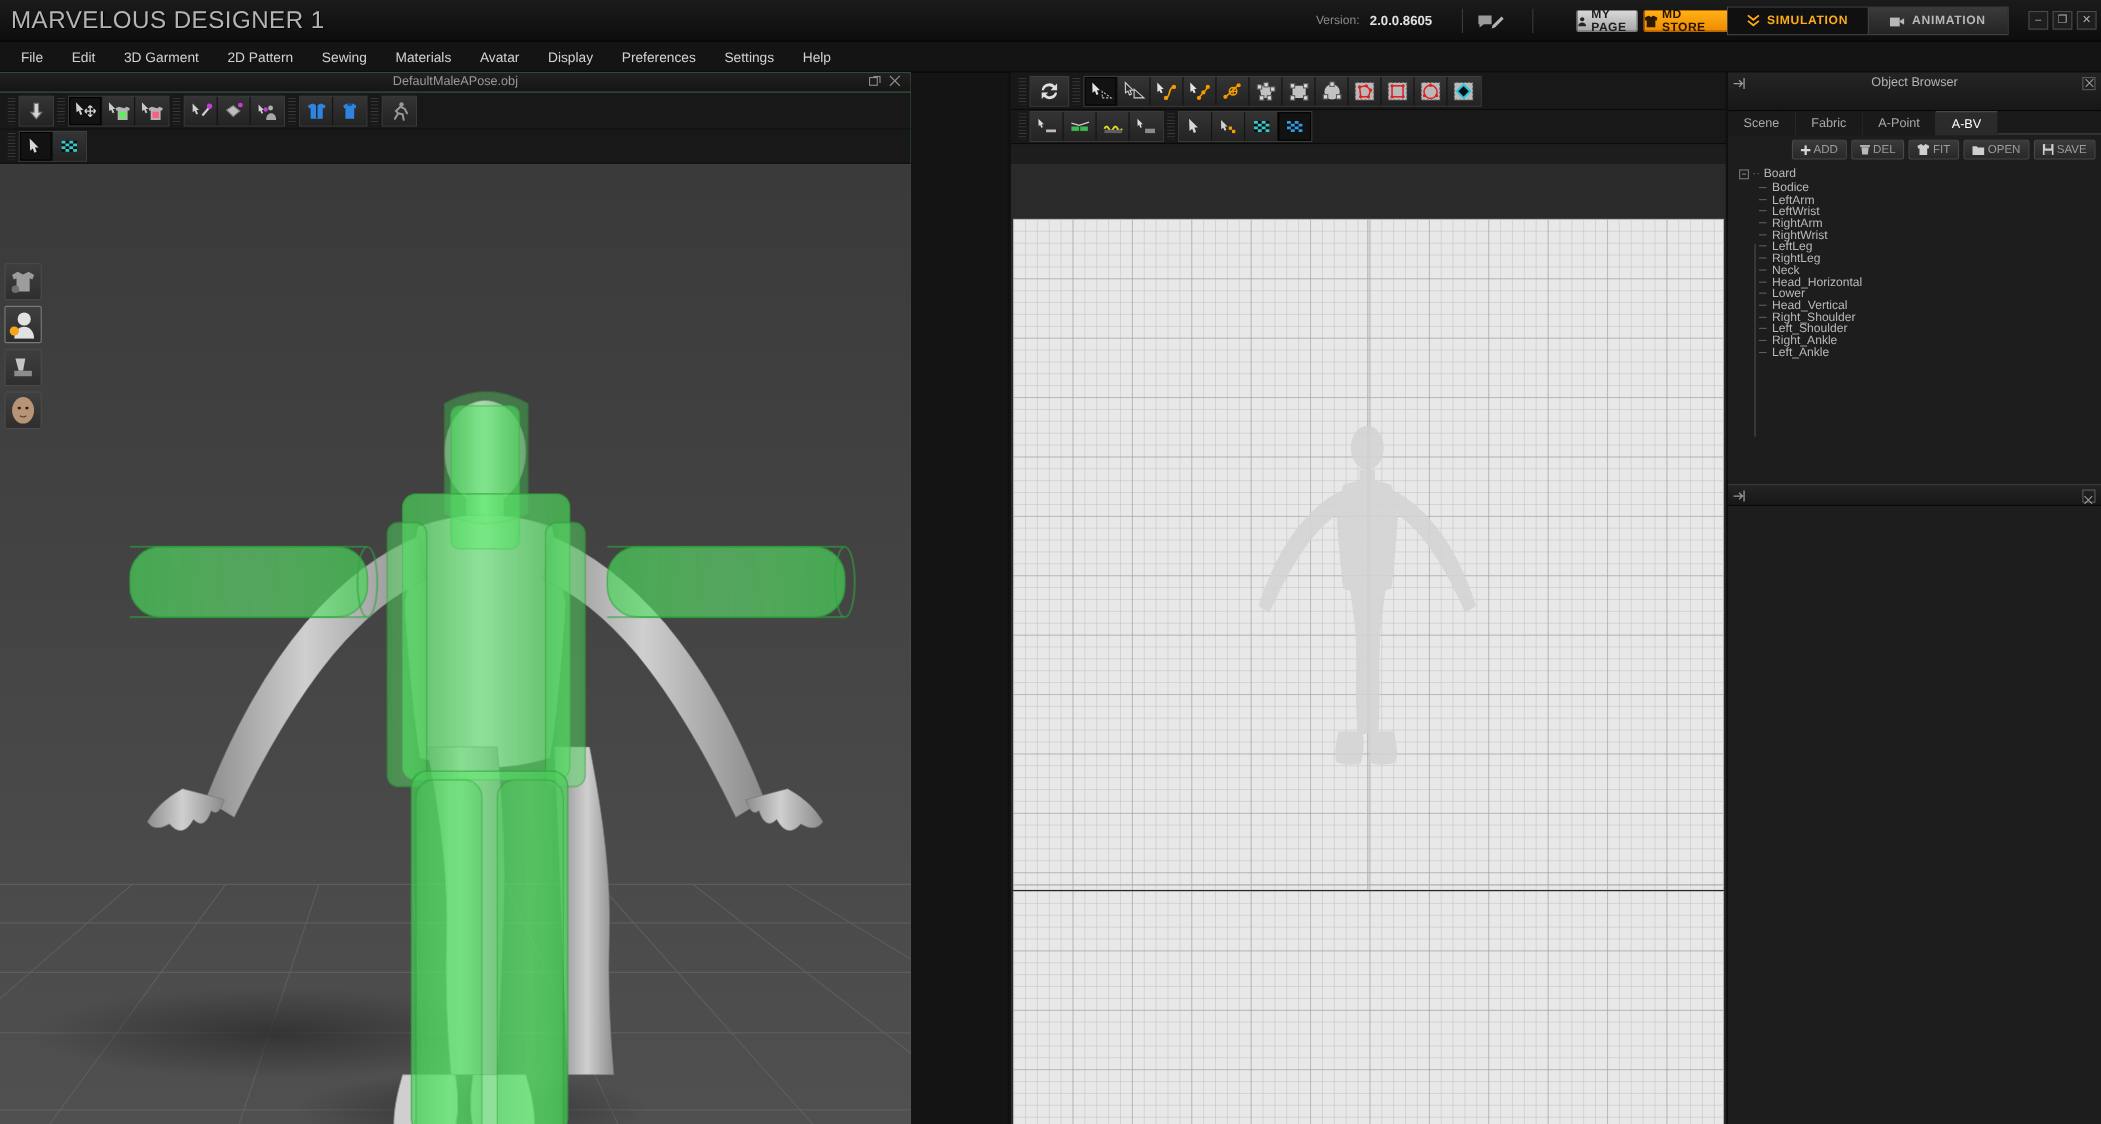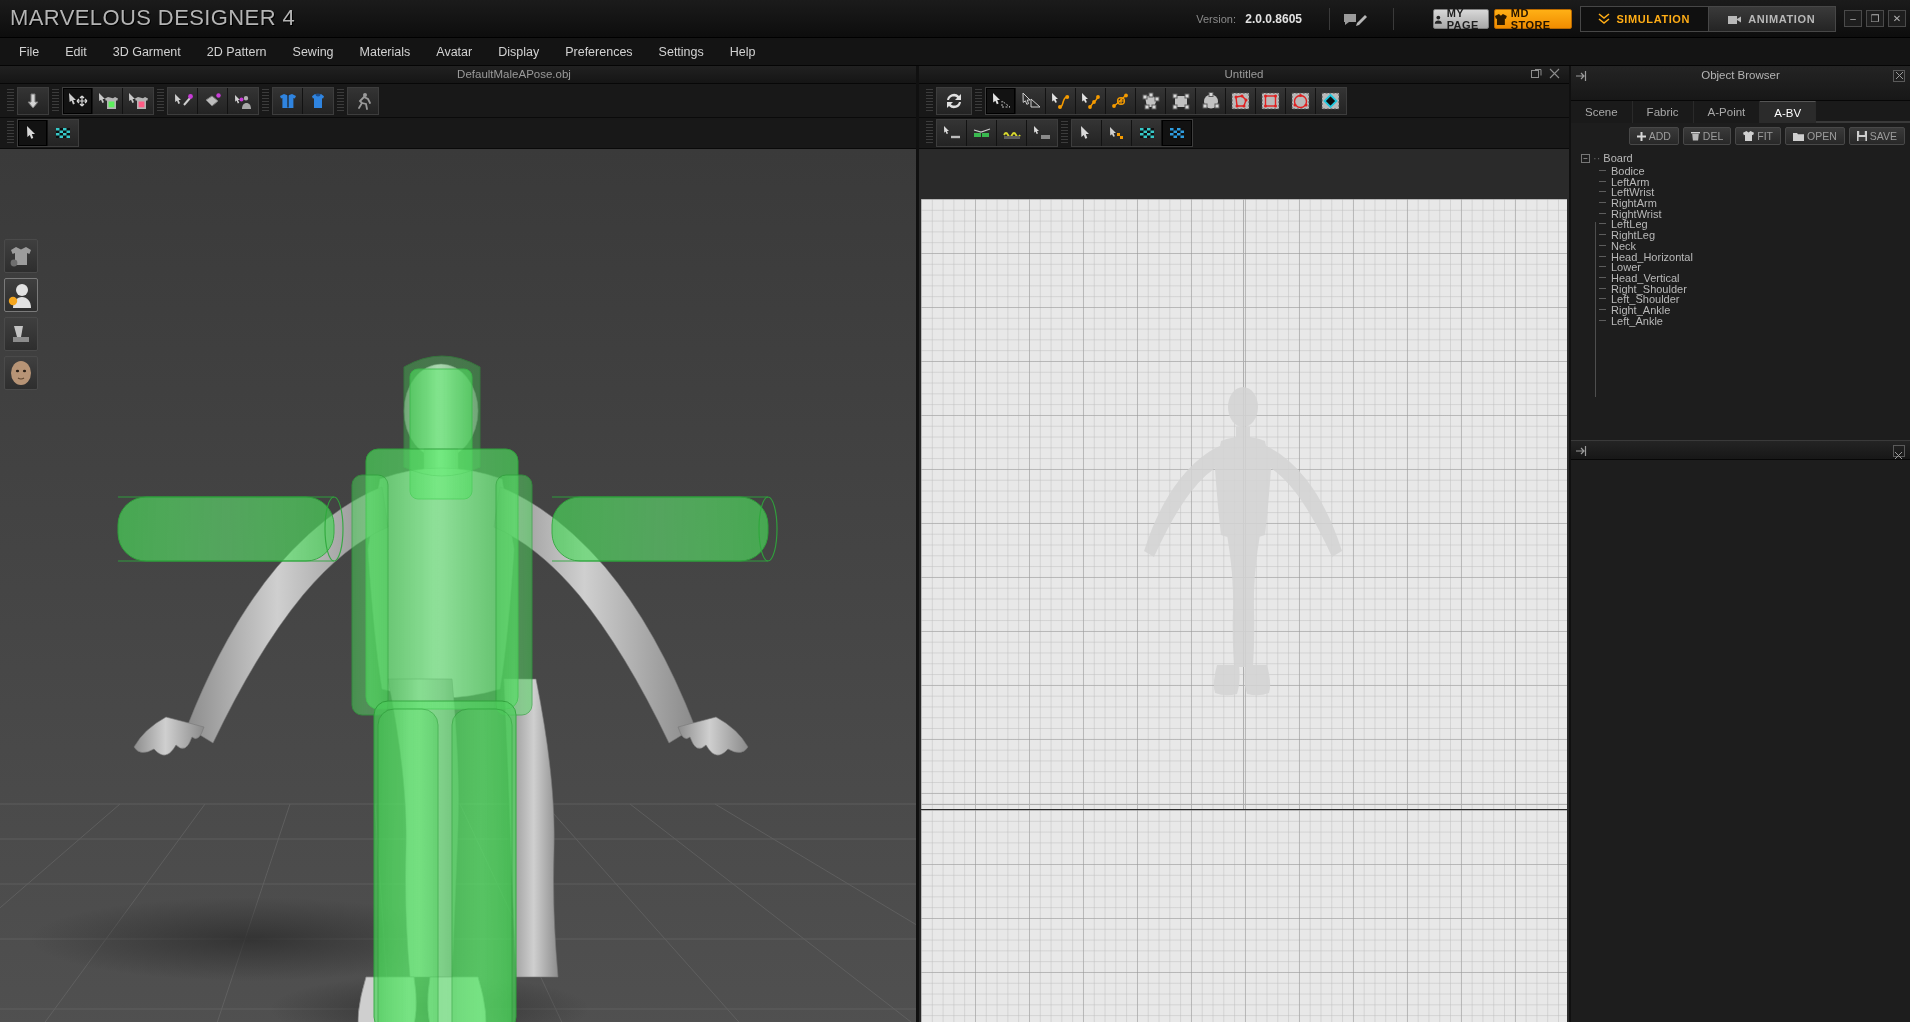--- a/index.html
+++ b/index.html
@@ -18,21 +18,21 @@
   #tb-sep2 { position:absolute; right:516px; top:8px; width:1px; height:22px; background:#3a3a3a; }
 
   .tbbtn { position:absolute; top:9px; height:20px; border-radius:2px;
     font-size:11px; font-weight:bold; letter-spacing:.4px; display:flex; align-items:center;
     justify-content:center; gap:4px; cursor:pointer; }
   #mypage-btn { right:421px; width:56px; background:linear-gradient(#d8d8d8,#a8a8a8);
     border:1px solid #7e7e7e; color:#1d1d1d; }
   #mdstore-btn { right:338px; width:78px; background:linear-gradient(#ffb015,#f08c00);
     border:1px solid #b86800; color:#241400; }
 
-  #modeswitch { position:absolute; right:74px; top:6px; width:256px; height:26px;
+  #modeswitch { position:absolute; right:84px; top:6px; width:256px; height:26px;
     border:1px solid #474747; background:#161616; display:flex; }
   .modebtn { flex:1; display:flex; align-items:center; justify-content:center; gap:6px;
     font-size:11px; font-weight:bold; letter-spacing:.6px; cursor:pointer; }
   #mode-sim { background:#101010; color:#ffad16; border-right:1px solid #474747; }
   #mode-anim { background:linear-gradient(#3a3a3a,#242424); color:#b8b8b8; }
 
   .wbtn { position:absolute; top:10px; width:18px; height:17px; border:1px solid #4a4a4a;
     background:#1e1e1e; color:#b0b0b0; font-size:10px; text-align:center; line-height:15px; cursor:pointer;}
   #win-min { right:48px; } #win-max { right:26px; } #win-close { right:4px; }
 
@@ -42,21 +42,21 @@
   .menuitem { font-size:12.5px; color:#d2d2d2; padding:4px 13px; cursor:pointer; }
 
   
   .pane-title { height:18px; background:linear-gradient(#212121,#151515);
     border-bottom:1px solid #070707; position:relative; }
   .pane-title span.t { position:absolute; left:0; right:0; text-align:center; top:2px;
     font-size:11.5px; color:#9a9a9a; }
   .pt-ico { position:absolute; top:2px; width:14px; height:14px; cursor:pointer; color:#8d8d8d;
      font-size:11px; text-align:center; line-height:14px; }
 
-  #pane3d { position:absolute; left:0; top:66px; width:1028px; height:956px; background:#86efac; }
+  #pane3d { position:absolute; left:0; top:66px; width:828px; height:956px; background:#86efac; }
   #pane2d { position:absolute; left:919px; top:66px; width:650px; height:956px; background:#1d1d1d; }
   #paneright { position:absolute; left:1571px; top:66px; width:339px; height:956px; background:#1d1d1d; }
 
   .toolrow { background:#181818; border-bottom:1px solid #0a0a0a; display:flex; align-items:center;
      height:34px; padding-left:4px; gap:0px; }
   .grip { width:7px; height:24px; margin:0 3px;
      background-image:repeating-linear-gradient(#5a5a5a 0 1px, transparent 1px 3px);
      background-size:2px 3px; background-repeat:repeat; opacity:.55;}
   .tgroup { display:flex; border:1px solid #3d3d3d; background:#202020; }
   .tbtn { width:30px; height:26px; display:flex; align-items:center; justify-content:center;
@@ -115,21 +115,21 @@
   #pe-title { position:absolute; left:0; right:0; top:374px; height:20px;
      background:linear-gradient(#242424,#171717); border-top:1px solid #3a3a3a; border-bottom:1px solid #070707;}
   #pe-title .t { position:absolute; left:0; right:0; text-align:center; top:3px; font-size:11.5px; color:#b4b4b4;margin-top:32px;}
   #pe-body { position:absolute; left:0; right:0; top:394px; bottom:0; background:#1d1d1d; }
   .vsplit { position:absolute; top:66px; width:3px; height:956px; background:#101010; cursor:col-resize; }
 </style>
 </head>
 <body>
 
 <div id="titlebar">
-  <div id="applogo">MARVELOUS DESIGNER 4</div>
+  <div id="applogo">MARVELOUS DESIGNER 1</div>
 
   <div id="version-label">Version:</div>
   <div id="version-value">2.0.0.8605</div>
   <div id="tb-sep1"></div>
 
   <div id="chat-icon">
     <svg width="30" height="20" viewBox="0 0 30 20">
       <path d="M4 4h12v8H9l-4 3v-3H4z" fill="#9a9a9a"></path>
       <path d="M17 13l8-8 2 2-8 8-3 1z" fill="#b5b5b5"></path>
     </svg>
@@ -431,34 +431,20 @@
             <path d="M10 18q3 2 6 0" stroke="#5e4630" fill="none" stroke-width="1.2"></path>
           </svg>
       </div>
     </div>
   </div>
 </div>
 
 <div class="vsplit" style="left:916px"></div>
 
 <div id="pane2d">
-  <div class="pane-title">
-    <span class="t">Untitled</span>
-    <div class="pt-ico" style="right:26px">
-      <svg width="11" height="11" viewBox="0 0 11 11">
-          <rect x="0.5" y="2.5" width="7" height="7" fill="none" stroke="#8d8d8d"></rect>
-          <path d="M4 1.5h6v6" fill="none" stroke="#8d8d8d"></path>
-        </svg>
-    </div>
-    <div class="pt-ico" style="right:8px">
-      <svg width="11" height="11" viewBox="0 0 11 11">
-          <path d="M1 1l9 9M10 1l-9 9" stroke="#8d8d8d" stroke-width="1.1"></path>
-        </svg>
-    </div>
-  </div>
 
   <div class="toolrow">
     <div class="grip"></div>
     <div class="tgroup">
       <div class="tbtn" style="width:34px">
         <svg width="22" height="20" viewBox="0 0 22 20">
             <path d="M4 9a7 7 0 0 1 12-4l2-2v6h-6l2.2-2.2A5 5 0 0 0 6 9z" fill="#e0e0e0"></path>
             <path d="M18 11a7 7 0 0 1-12 4l-2 2v-6h6l-2.2 2.2A5 5 0 0 0 16 11z" fill="#e0e0e0"></path>
           </svg>
       </div>

